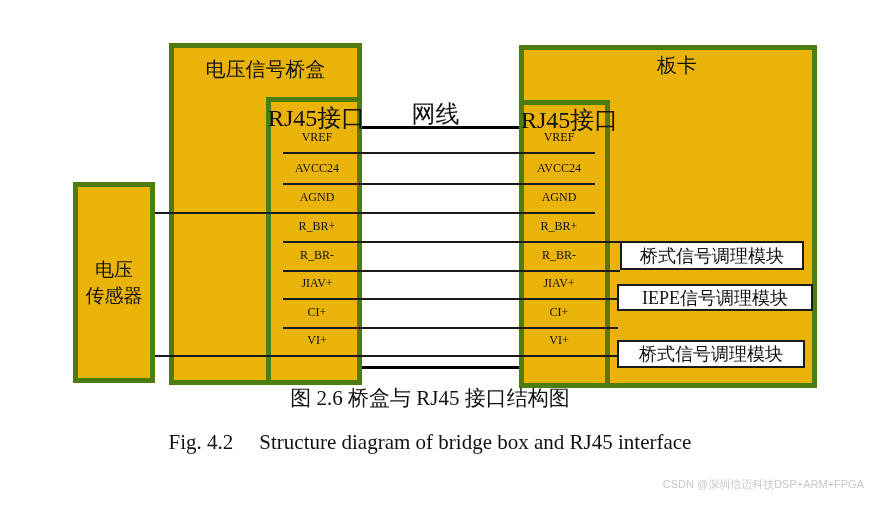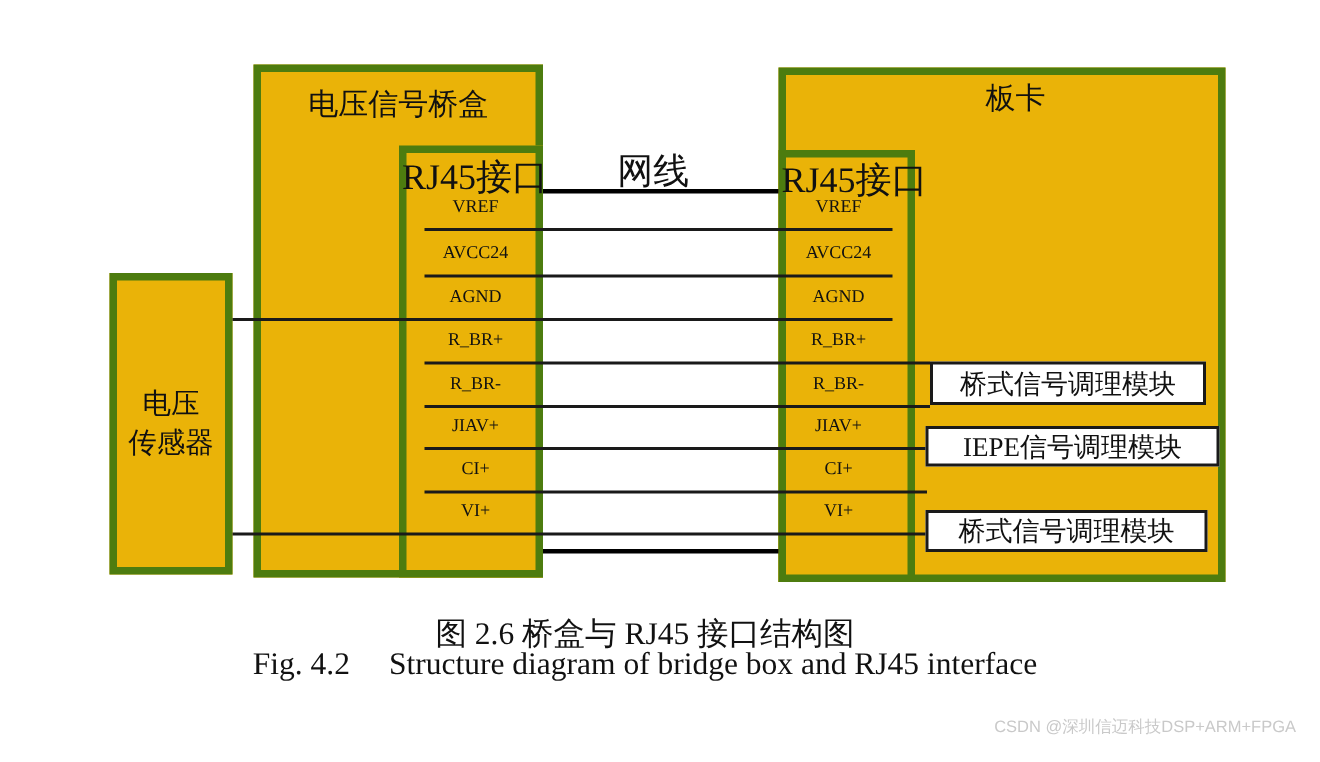--- a/index.html
+++ b/index.html
@@ -73,20 +73,20 @@
   <div class="sig" style="left:521px;top:219px;width:76px;">R_BR+</div>
   <div class="sig" style="left:521px;top:248px;width:76px;">R_BR-</div>
   <div class="sig" style="left:521px;top:276px;width:76px;">JIAV+</div>
   <div class="sig" style="left:521px;top:305px;width:76px;">CI+</div>
   <div class="sig" style="left:521px;top:333px;width:76px;">VI+</div>
 
   <div class="module" style="left:620px;top:241px;width:184px;height:29px;">桥式信号调理模块</div>
   <div class="module" style="left:617px;top:284px;width:196px;height:27px;">IEPE信号调理模块</div>
   <div class="module" style="left:617px;top:340px;width:188px;height:28px;">桥式信号调理模块</div>
 
-  <div class="caption" style="top:408px;">图 2.6 桥盒与 RJ45 接口结构图</div>
+  <div class="caption" style="top:384px;">图 2.6 桥盒与 RJ45 接口结构图</div>
   <div class="caption" style="top:430px;">
     <span>Fig. 4.2</span><span class="gap"></span><span>Structure diagram of bridge box and RJ45 interface</span>
   </div>
 
   <div class="watermark">CSDN @深圳信迈科技DSP+ARM+FPGA</div>
 
 </div>
 
 </body></html>

